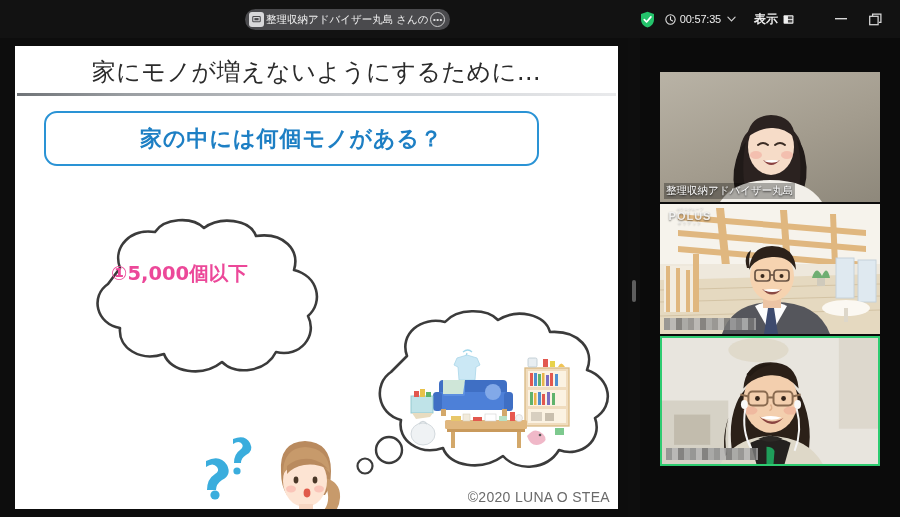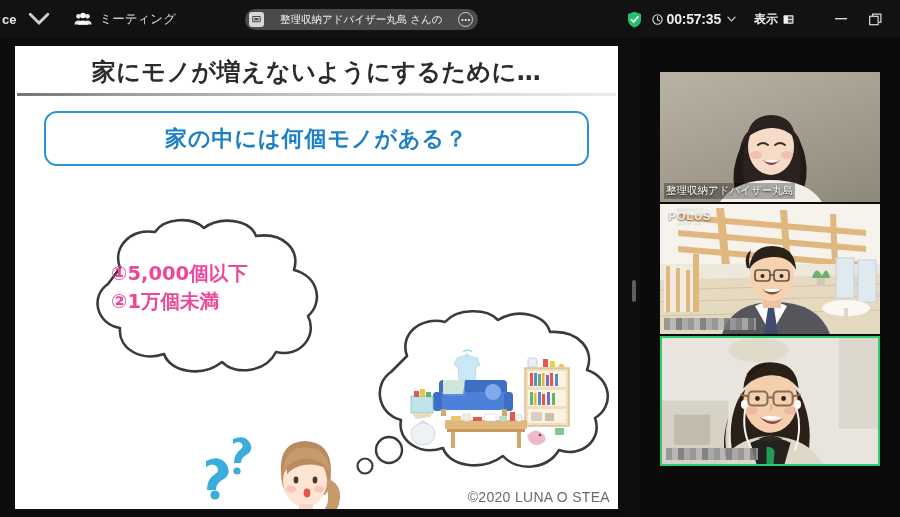--- a/index.html
+++ b/index.html
@@ -27,21 +27,21 @@
     margin-left:12px; color:#cfcfcf; font-size:10px;
   }
   .tb-meeting{
     display:flex; align-items:center; gap:7px; margin-left:24px;
   }
   .people-icon{ width:18px;height:18px;display:block; }
   .tb-meeting-label{ font-size:12.5px; color:#dcdcdc; }
 
   .share-pill{
     position:absolute; left:245px; top:9px; height:21px;
-    display:flex; align-items:center; gap:16px;
+    display:flex; align-items:center; gap:2px;
     background:#4a4a4d; border-radius:11px; padding:0 5px 0 4px;
   }
   .share-ico{
     width:15px;height:15px;border-radius:3px;background:#d8d8da;
     display:flex;align-items:center;justify-content:center;
   }
   .share-ico svg{ width:9px;height:9px; }
   .share-text{ font-size:10.5px; color:#f2f2f2; white-space:nowrap; }
   .share-more{
     width:15px;height:15px;border-radius:50%;border:1px solid #cfcfcf;
@@ -54,21 +54,21 @@
     display:flex; align-items:center;
   }
   .shield{
     width:15px;height:17px;position:relative;margin-right:10px;
   }
   .shield svg{width:15px;height:17px;display:block;}
   .timer{
     display:flex;align-items:center;gap:4px;margin-right:18px;
   }
   .clock-ico{width:11px;height:11px;display:block;}
-  .timer-val{ font-size:14px;color:#ededed;font-weight:bold;letter-spacing:-0.2px;}
+  .timer-val{ font-size:11px;color:#ededed;font-weight:normal;letter-spacing:-0.2px;}
   .timer-chev{ font-size:8px;color:#cfcfcf;margin-left:2px;}
   .display-btn{ display:flex;align-items:center;gap:5px;margin-right:30px;}
   .display-label{ font-size:12px;color:#efefef;font-weight:bold;}
   .display-ico{ width:11px;height:11px;display:block;}
   .wctrl{
     width:34px;height:38px;display:flex;align-items:center;justify-content:center;
   }
   .wctrl svg{ display:block; }
   .wedge{ width:8px;height:38px; }
 
@@ -76,29 +76,29 @@
   .slide-wrap{
     position:absolute; left:0px; top:38px; width:628px; height:479px;
     background:#0d0d0d;
   }
   .slide{
     position:absolute; left:15px; top:8px; width:603px; height:463px;
     background:#ffffff; overflow:hidden;
   }
   .slide-title{
     position:absolute; left:0; top:10px; width:603px; text-align:center;
-    font-size:24px; font-weight:bold; color:#2b2b2b; letter-spacing:0.5px;
+    font-size:24px; font-weight:normal; color:#2b2b2b; letter-spacing:0.5px;
     font-family:"DejaVu Sans","Liberation Sans",sans-serif;
   }
   .title-rule{
     position:absolute; left:2px; top:47px; width:599px; height:3px;
     background:linear-gradient(to right,#6f7377 0%,#9a9ea2 18%,#c9ccd0 55%,#e9eaec 100%);
   }
   .q-box{
-    position:absolute; left:29px; top:65px; width:545px; height:55px;
+    position:absolute; left:29px; top:65px; width:495px; height:55px;
     border:2.5px solid #2a93d5; border-radius:13px; background:#fff;
     display:flex; align-items:center; justify-content:center;
   }
   .q-box-text{
     font-size:22px; font-weight:bold; color:#1d7fc4; letter-spacing:1px;
     font-family:"DejaVu Sans","Liberation Sans",sans-serif;
   }
 
   
   .cloud-left{ position:absolute; left:45px; top:170px; width:310px; height:180px; }
@@ -182,41 +182,20 @@
   .v3-bg{ position:absolute;inset:0;background:linear-gradient(165deg,#e7e5e0 0%,#d6d3cb 60%,#c3beb3 100%); }
   .vsvg{ position:absolute; inset:0; width:100%; height:100%; display:block; }
 </style>
 </head>
 <body>
 
 <div class="app">
 
   <div class="topbar">
 
-    <div class="tb-left">
-      <span class="tb-workspace">ce</span>
-      <span class="chev">
-        <svg viewBox="0 0 10 6">
-            <path d="M1 1l4 4 4-4" stroke="#cfcfcf" stroke-width="1.3" fill="none" stroke-linecap="round"></path>
-          </svg>
-      </span>
-      <div class="tb-meeting">
-        <span>
-          <svg class="people-icon" viewBox="0 0 20 14">
-            <circle cx="5" cy="4" r="2.6" fill="#e6e6e6"></circle>
-            <circle cx="15" cy="4" r="2.6" fill="#e6e6e6"></circle>
-            <circle cx="10" cy="3.2" r="3.1" fill="#fff"></circle>
-            <path d="M0.5 13c0-2.6 2-4.2 4.5-4.2S9.5 10.4 9.5 13z" fill="#e6e6e6"></path>
-            <path d="M10.5 13c0-2.6 2-4.2 4.5-4.2s4.5 1.6 4.5 4.2z" fill="#e6e6e6"></path>
-            <path d="M4.6 13.5c0-3 2.4-4.9 5.4-4.9s5.4 1.9 5.4 4.9z" fill="#fff"></path>
-          </svg>
-        </span>
-        <span class="tb-meeting-label">ミーティング</span>
-      </div>
-    </div>
 
     <div class="share-pill">
       <span class="share-ico">
         <svg viewBox="0 0 12 12">
           <rect x="1" y="2" width="10" height="7" rx="1" fill="none" stroke="#4a4a4d" stroke-width="1.4"></rect>
           <rect x="3.2" y="4.1" width="5.6" height="3" fill="#4a4a4d"></rect>
         </svg>
       </span>
       <span class="share-text">整理収納アドバイザー丸島 さんの</span>
       <span class="share-more">•••</span>
@@ -284,21 +263,20 @@
       <div class="cloud-left">
         <svg viewBox="0 0 310 180">
           <path d="M60 52 C52 30 72 12 95 16 C104 2 132 0 144 12 C160 0 190 3 196 20
                    C224 16 240 34 234 54 C258 60 264 86 248 100 C258 120 240 142 216 136
                    C206 156 176 160 162 146 C142 162 110 156 104 138 C80 146 58 132 60 112
                    C36 108 30 80 48 68 Z" fill="#fff" stroke="#3b3b3b" stroke-width="2.6" stroke-linejoin="round"></path>
         </svg>
       </div>
       <div class="options">
         <div class="opt">①5,000個以下</div>
-        <div class="opt">②1万個未満</div>
       </div>
 
       <div class="cloud-right">
         <svg viewBox="0 0 275 175">
           <path d="M62 48 C54 26 76 8 100 14 C112 0 142 0 153 12 C172 0 200 6 205 24
                    C234 22 250 42 242 62 C266 70 270 98 250 110 C258 132 236 150 214 142
                    C202 162 172 164 158 148 C136 164 104 158 98 140 C74 148 52 132 56 112
                    C32 106 28 76 46 64 Z" fill="#fff" stroke="#3b3b3b" stroke-width="2.6" stroke-linejoin="round"></path>
           <circle cx="44" cy="142" r="13" fill="#fff" stroke="#3b3b3b" stroke-width="2.4"></circle>
           <circle cx="20" cy="158" r="7.5" fill="#fff" stroke="#3b3b3b" stroke-width="2.2"></circle>

